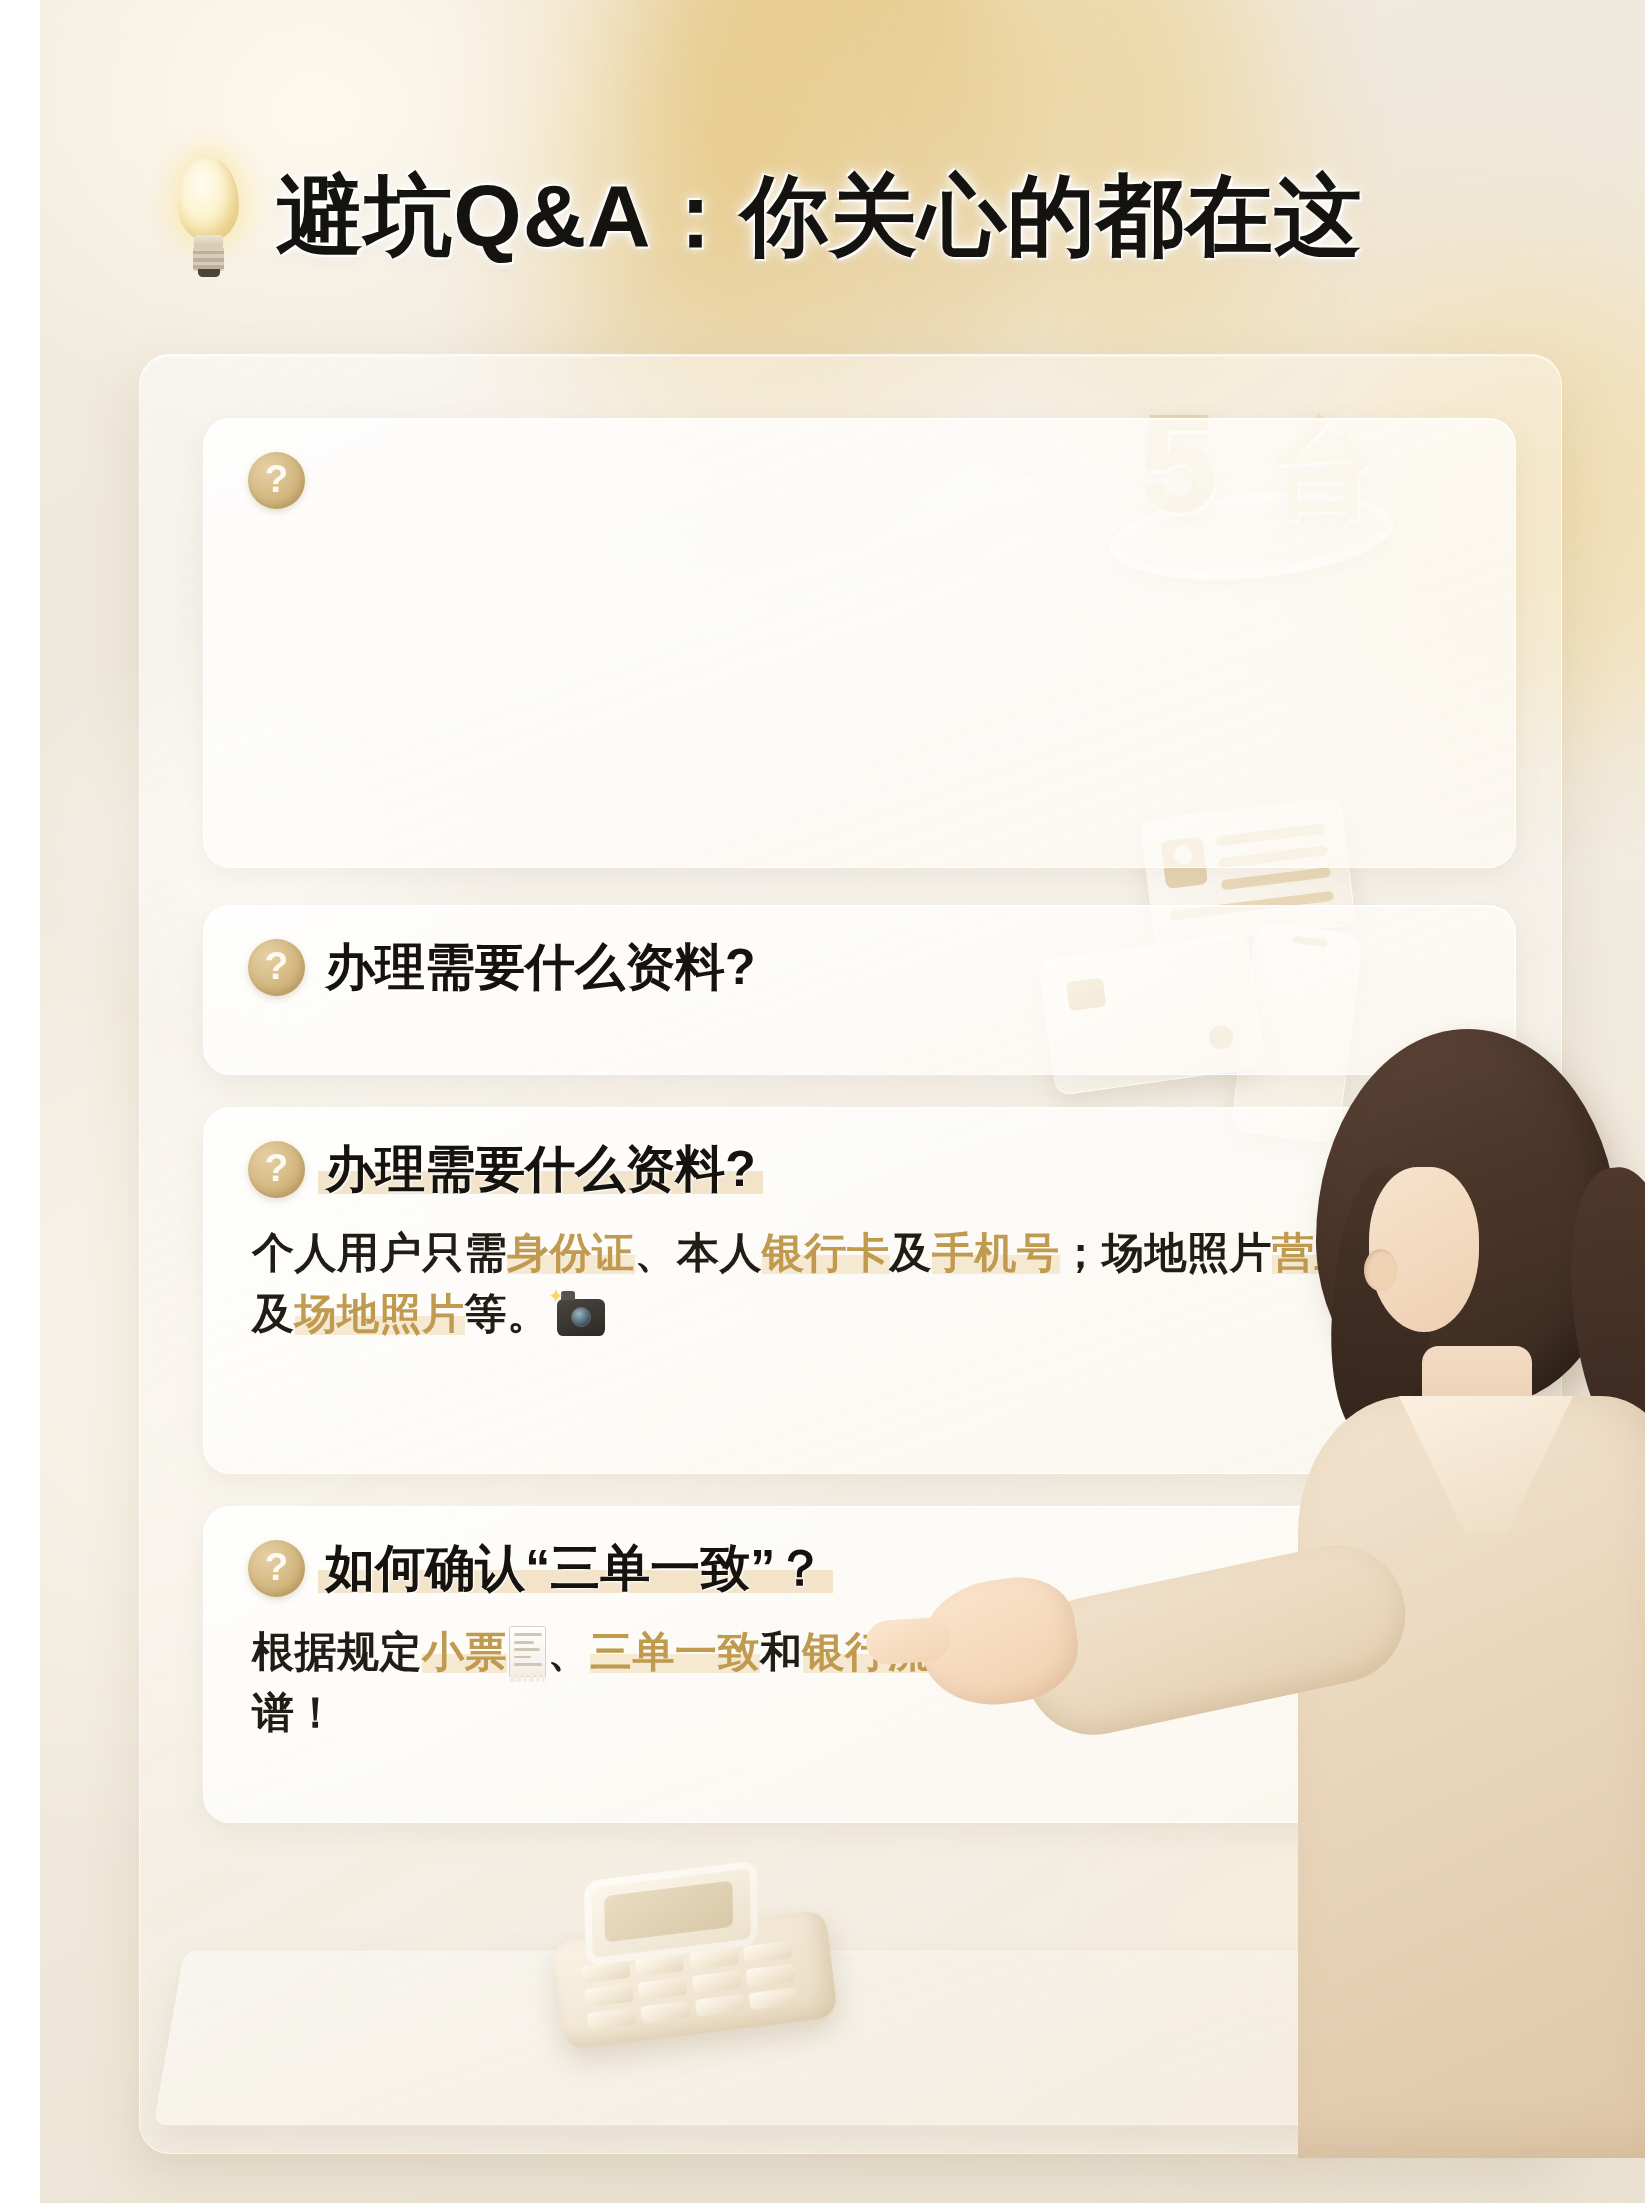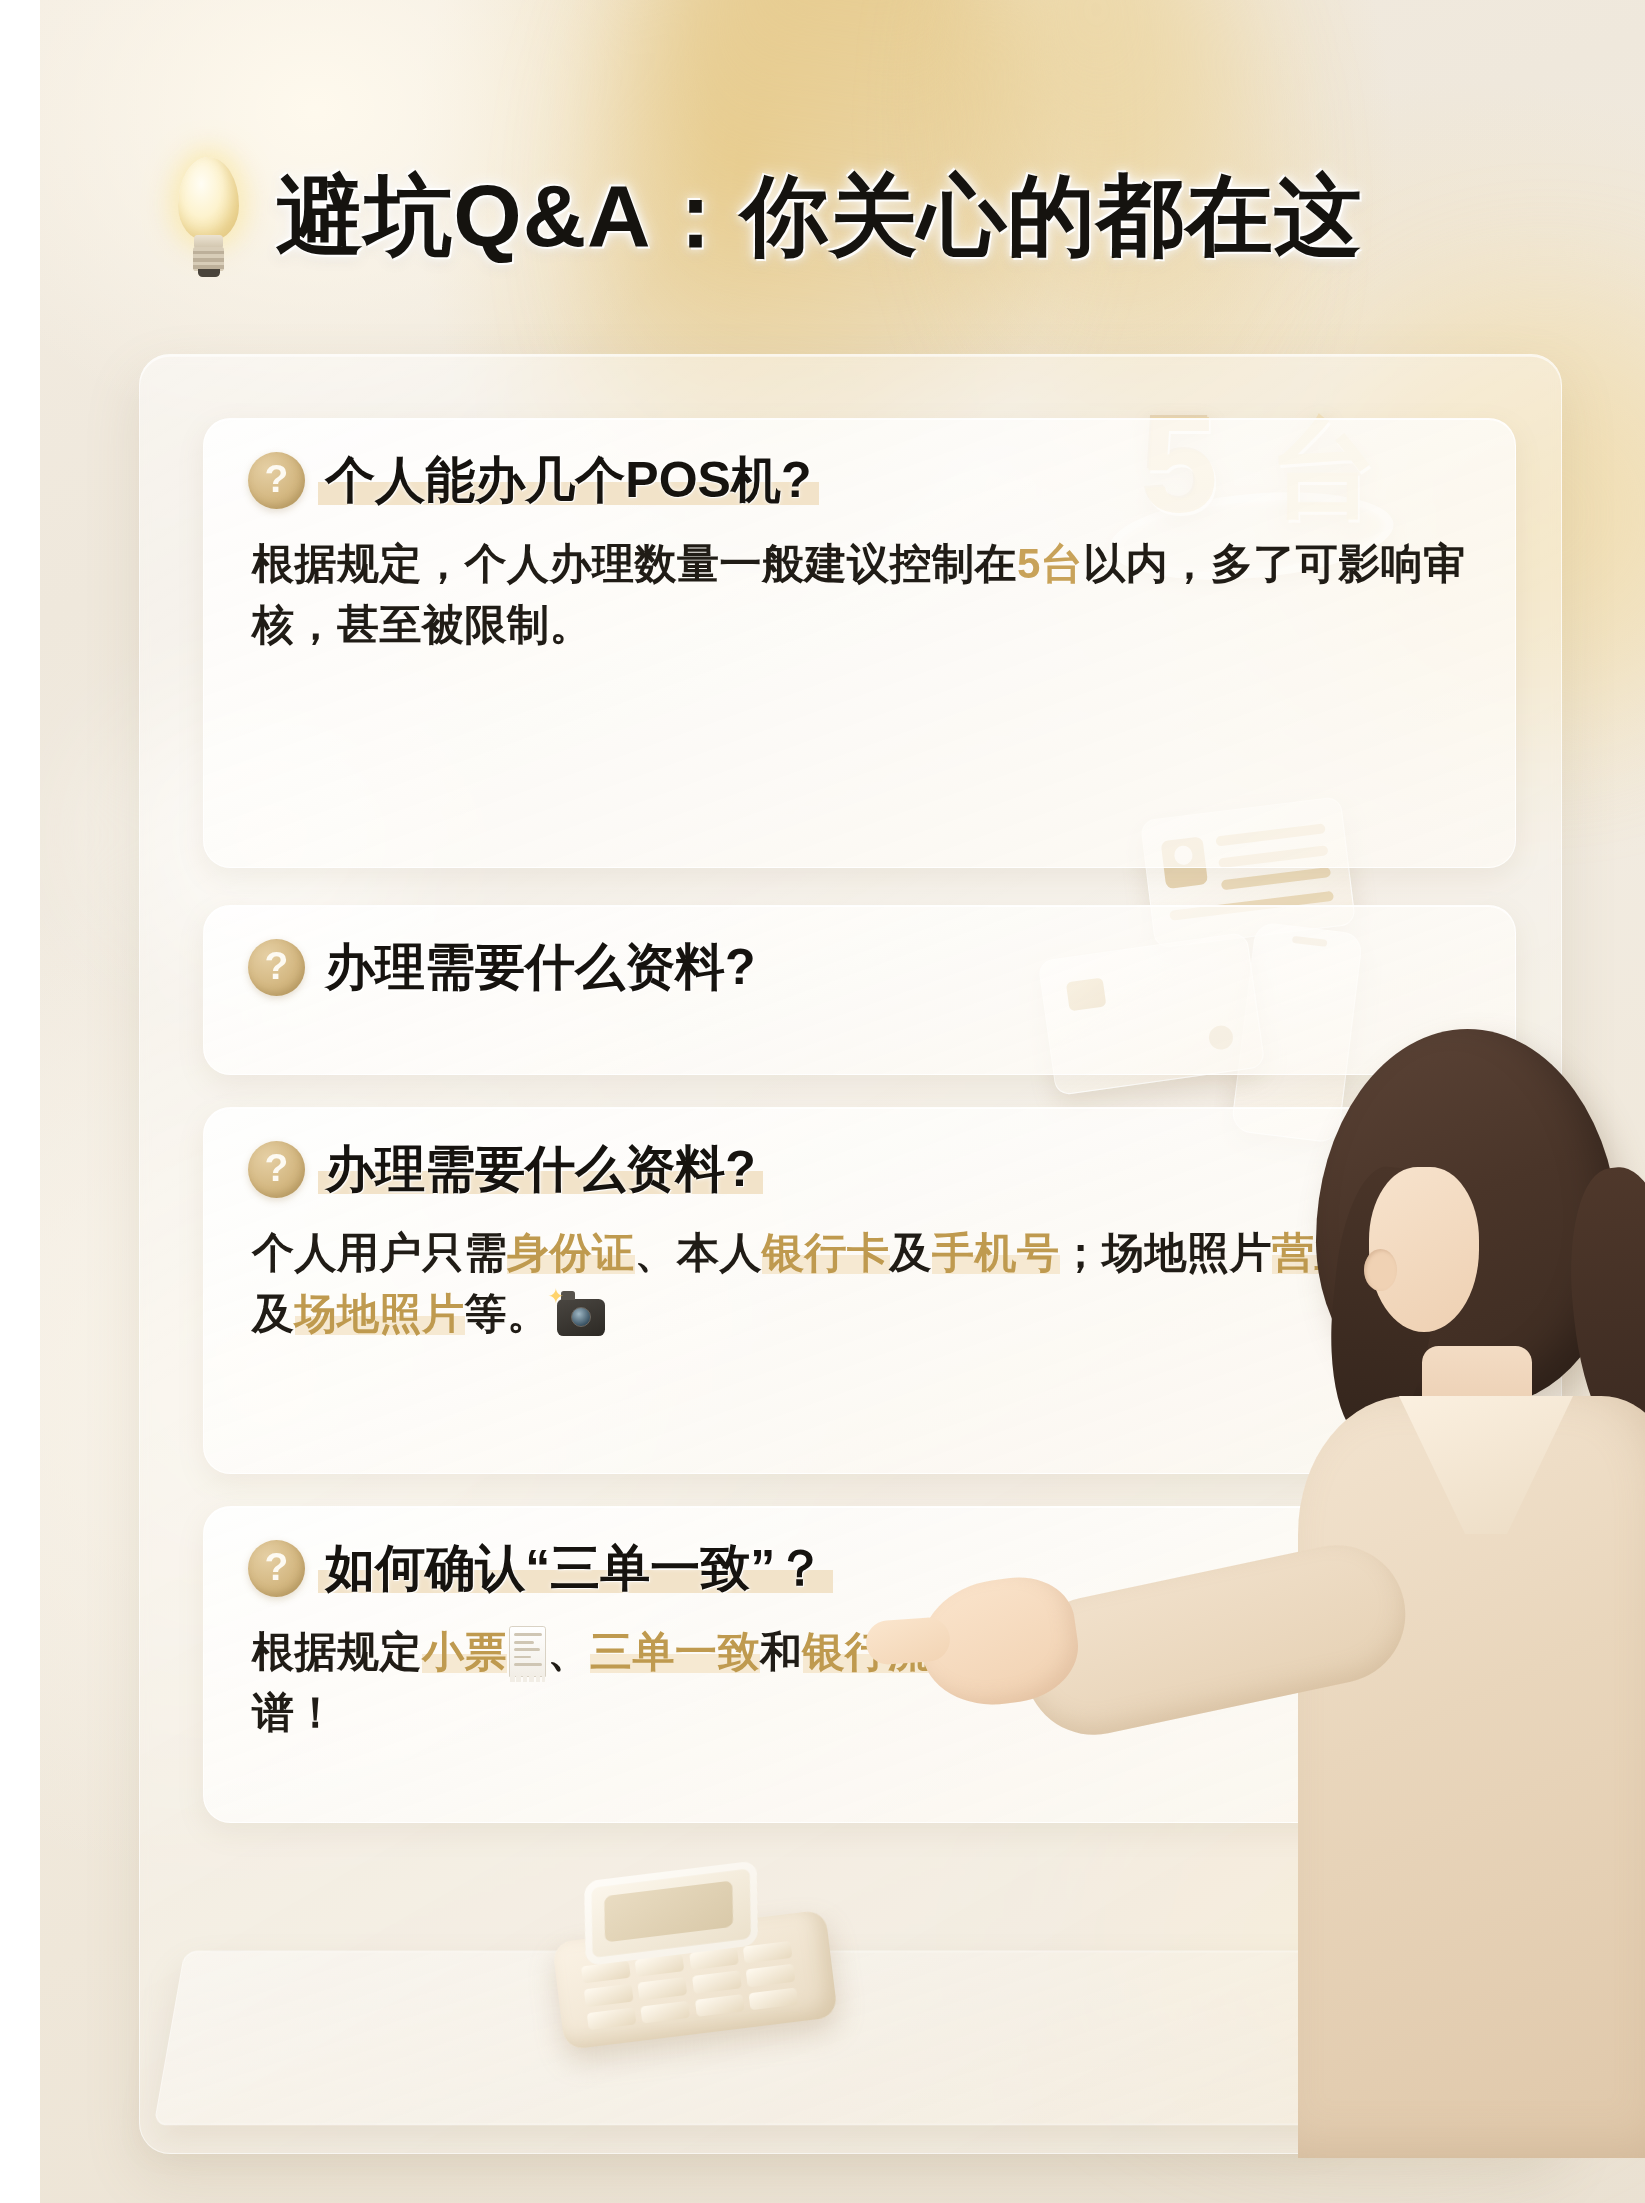--- a/index.html
+++ b/index.html
@@ -245,23 +245,21 @@
     <div class="doc doc-phone"></div>
     <div class="doc doc-card">
       <div class="chip"></div>
         <div class="nfc"></div>
     </div>
   </div>
 
   <div class="card" id="card-0">
     <div class="q-row">
       <div class="q-badge">?</div>
-      <div class="q-text hl">个人能办几个POS机?</div>
-    </div>
-    <div class="a-text"><span>根据规定，个人办理数量一般建议控制在</span><span class="gold">5台</span><span>以内，多了可影响审核，甚至被限制。</span></div>
+    </div>
   </div>
 
   <div class="card" id="card-1">
     <div class="q-row">
       <div class="q-badge">?</div>
       <div class="q-text">办理需要什么资料?</div>
     </div>
   </div>
 
   <div class="card" id="card-2">

